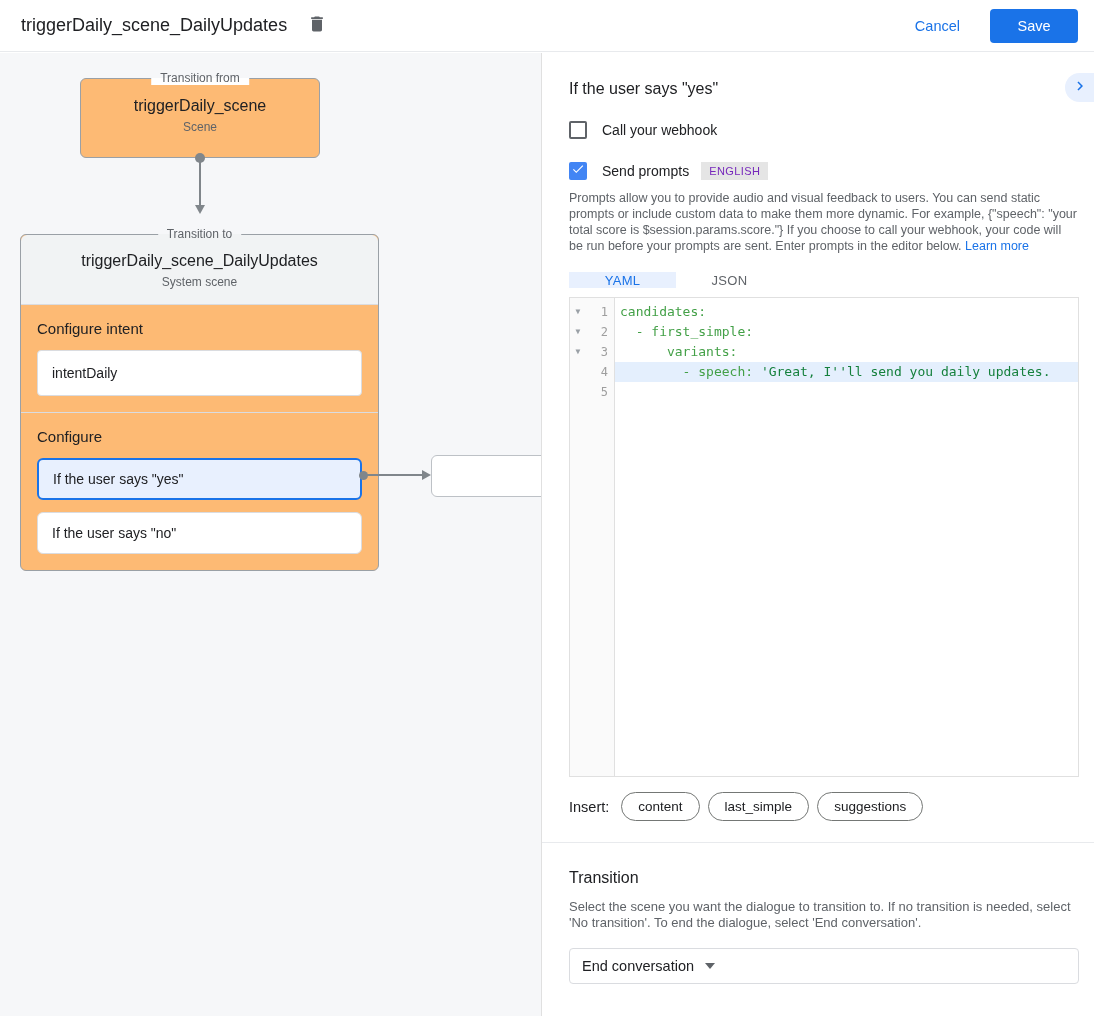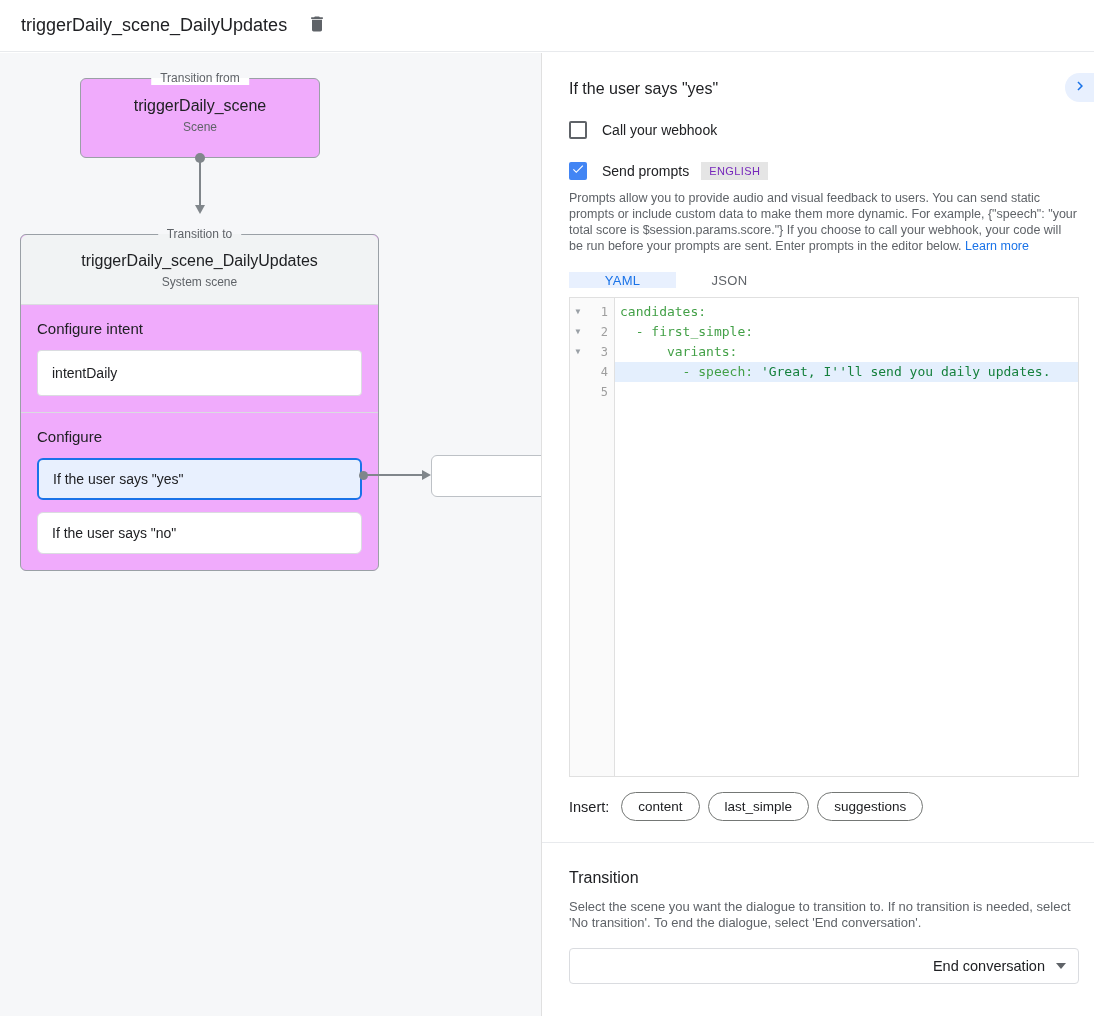--- a/index.html
+++ b/index.html
@@ -24,21 +24,21 @@
   .save-btn {
     background: #1a73e8; color: #fff; font-size: 14.5px; font-weight: 500;
     border: none; border-radius: 4px; width: 88px; height: 34px; cursor: pointer; font-family: inherit;
   }
   
   .canvas {
     position: absolute; top: 53px; left: 0; width: 541px; bottom: 0;
     background: #f6f7f9; overflow: hidden;
   }
   .flow-box {
-    position: absolute; background: #f0abfc; border: 1px solid #9aa0a6; border-radius: 6px;
+    position: absolute; background: #fdba74; border: 1px solid #9aa0a6; border-radius: 6px;
   }
   .flow-legend {
     position: absolute; top: -8px; left: 50%; transform: translateX(-50%);
     font-size: 12px; color: #5f6368; padding: 0 9px; white-space: nowrap;
   }
   .legend-over-white { background: linear-gradient(#f6f7f9 50%, #ffffff 50%); }
   .legend-over-gray  { background: linear-gradient(#f6f7f9 50%, #f1f3f4 50%); }
   .node-from { left: 80px; top: 25px; width: 240px; height: 80px; text-align: center; padding-top: 18px; }
   .node-title { font-size: 16px; color: #202124; }
   .node-subtitle { font-size: 12px; color: #5f6368; margin-top: 5px; }
@@ -125,40 +125,44 @@
   .insert-label { font-size: 14.5px; color: #202124; margin-right: 12px; }
   .chip {
     border: 1px solid #747775; border-radius: 16px; background: #fff; color: #202124;
     font-size: 13.5px; padding: 6px 16px; margin-right: 8px; cursor: pointer; font-family: inherit;
   }
   .panel-divider { border-top: 1px solid #e8eaed; margin: 21px -16px 0 -27px; }
   .transition-heading { font-size: 16px; font-weight: 400; color: #202124; margin-top: 26px; }
   .transition-desc { margin-top: 12px; font-size: 13px; line-height: 16px; color: #5f6368; max-width: 505px; }
   .select-box {
     margin-top: 17px; width: 510px; height: 36px; border: 1px solid #dadce0; border-radius: 4px;
-    display: flex; align-items: center; justify-content: flex-end; padding: 0 12px;
+    display: flex; align-items: center; justify-content: flex-start; padding: 0 12px;
     font-size: 14.5px; color: #202124; cursor: pointer; background: #fff; gap: 11px;
   }
   .caret-down {
     width: 0; height: 0; border-left: 5px solid transparent; border-right: 5px solid transparent;
     border-top: 6px solid #5f6368;
   }
 </style>
 </head>
 <body>
 
 <div class="topbar">
   <span class="topbar-title">triggerDaily_scene_DailyUpdates</span>
   <button class="trash-btn">
     <span>
       <svg width="20" height="20" viewBox="0 0 24 24">
           <path fill="#5f6368" d="M6 19c0 1.1.9 2 2 2h8c1.1 0 2-.9 2-2V7H6v12zM19 4h-3.5l-1-1h-5l-1 1H5v2h14V4z"></path>
         </svg>
     </span>
   </button>
+  <div class="topbar-actions">
+    <button class="cancel-link">Cancel</button>
+    <button class="save-btn">Save</button>
+  </div>
 </div>
 
 <div class="canvas">
 
   <div class="flow-box node-from">
     <span class="flow-legend legend-over-white">Transition from</span>
     <div class="node-title">triggerDaily_scene</div>
     <div class="node-subtitle">Scene</div>
   </div>
 

